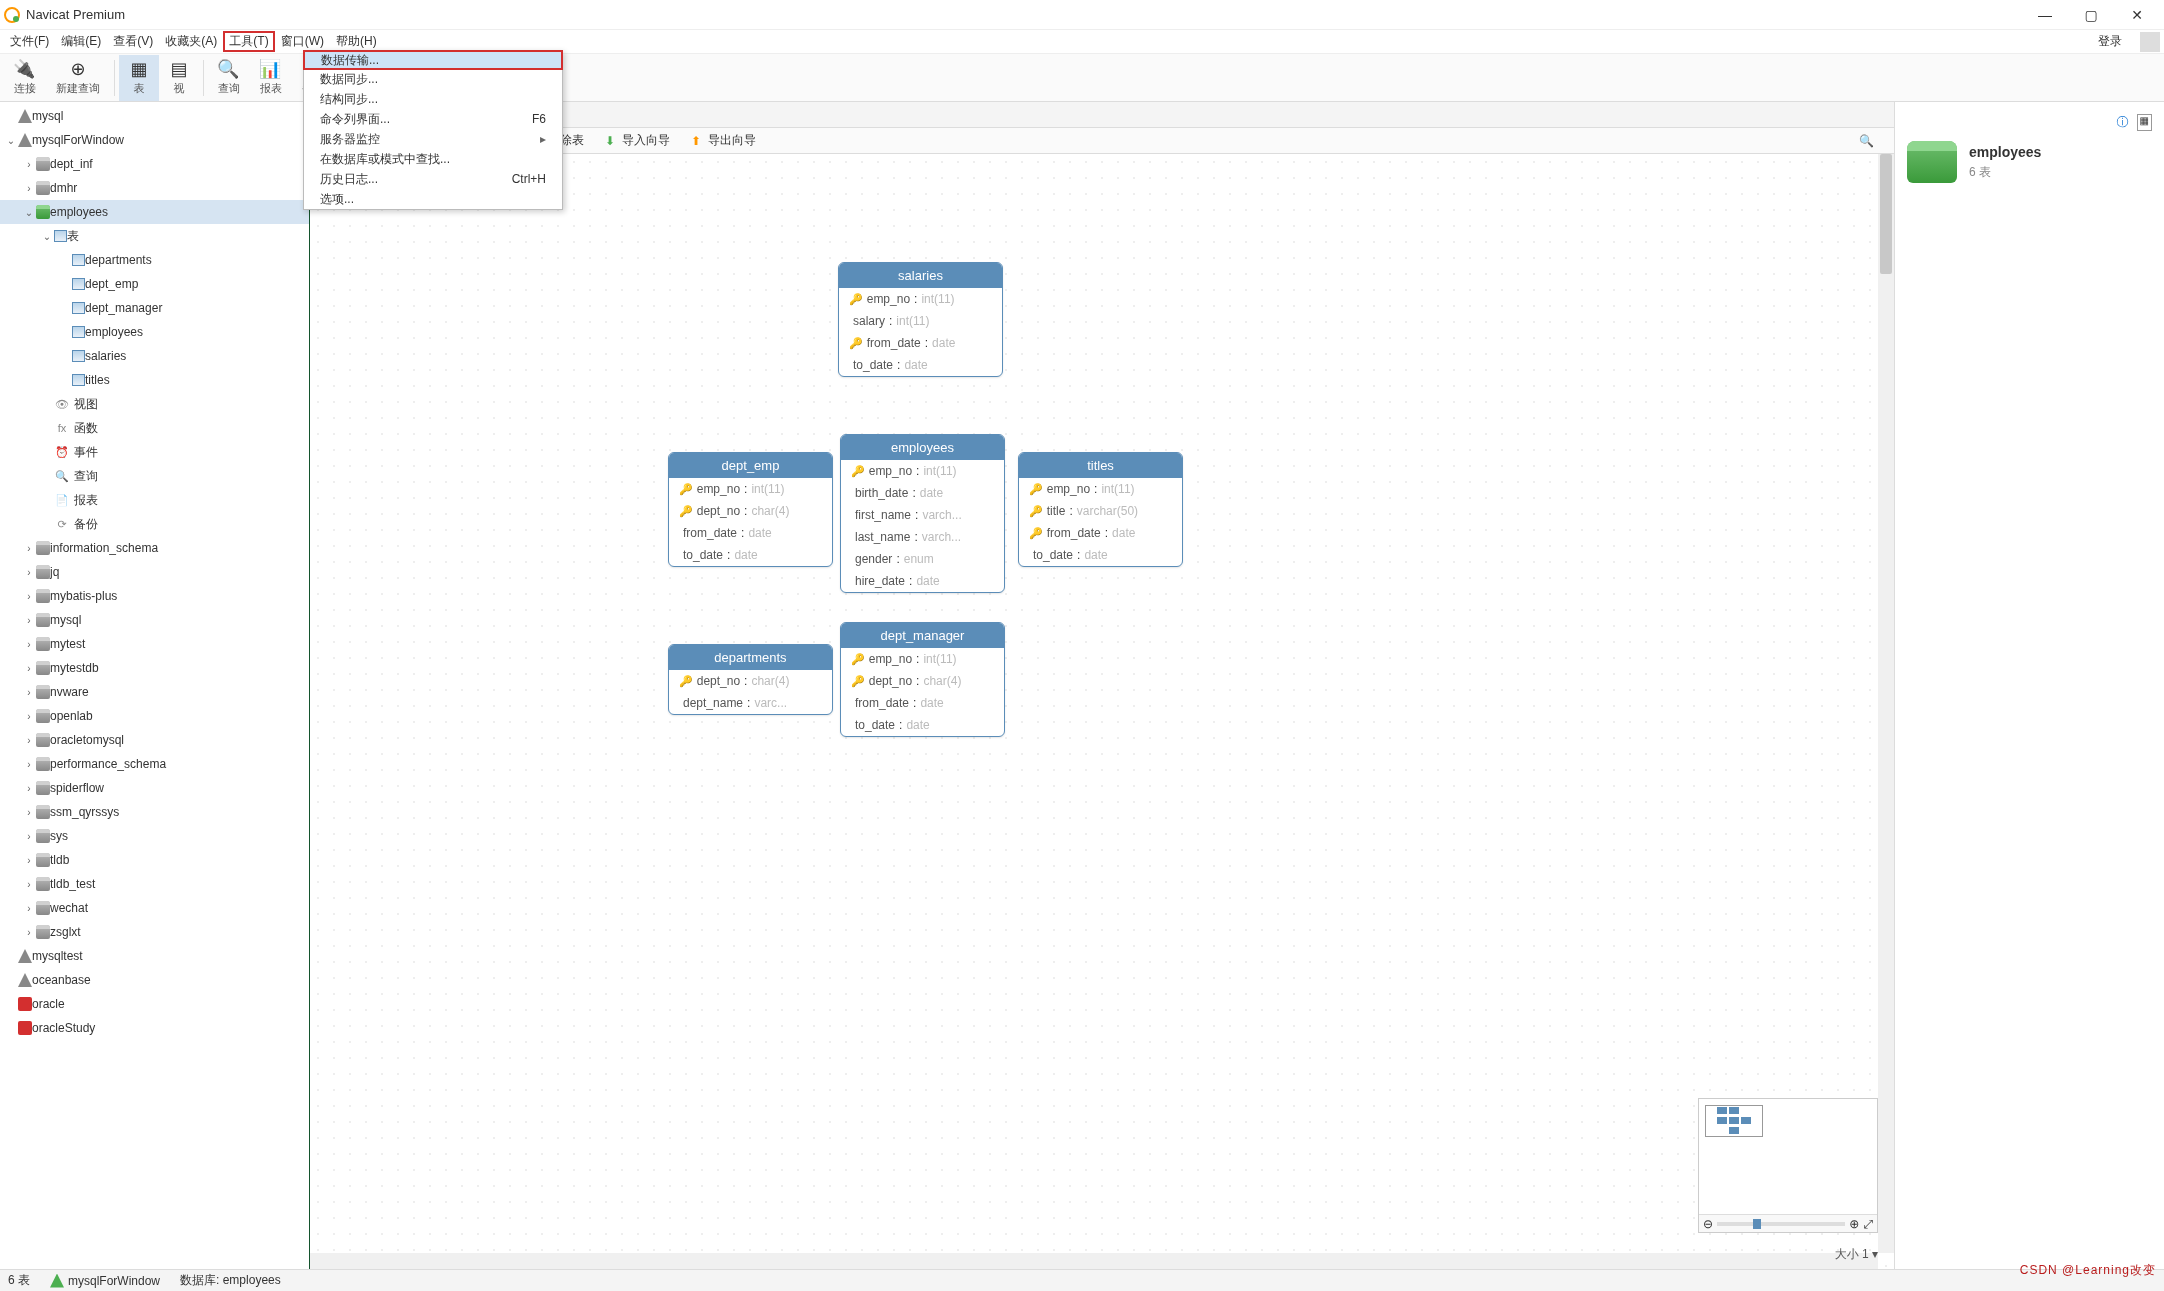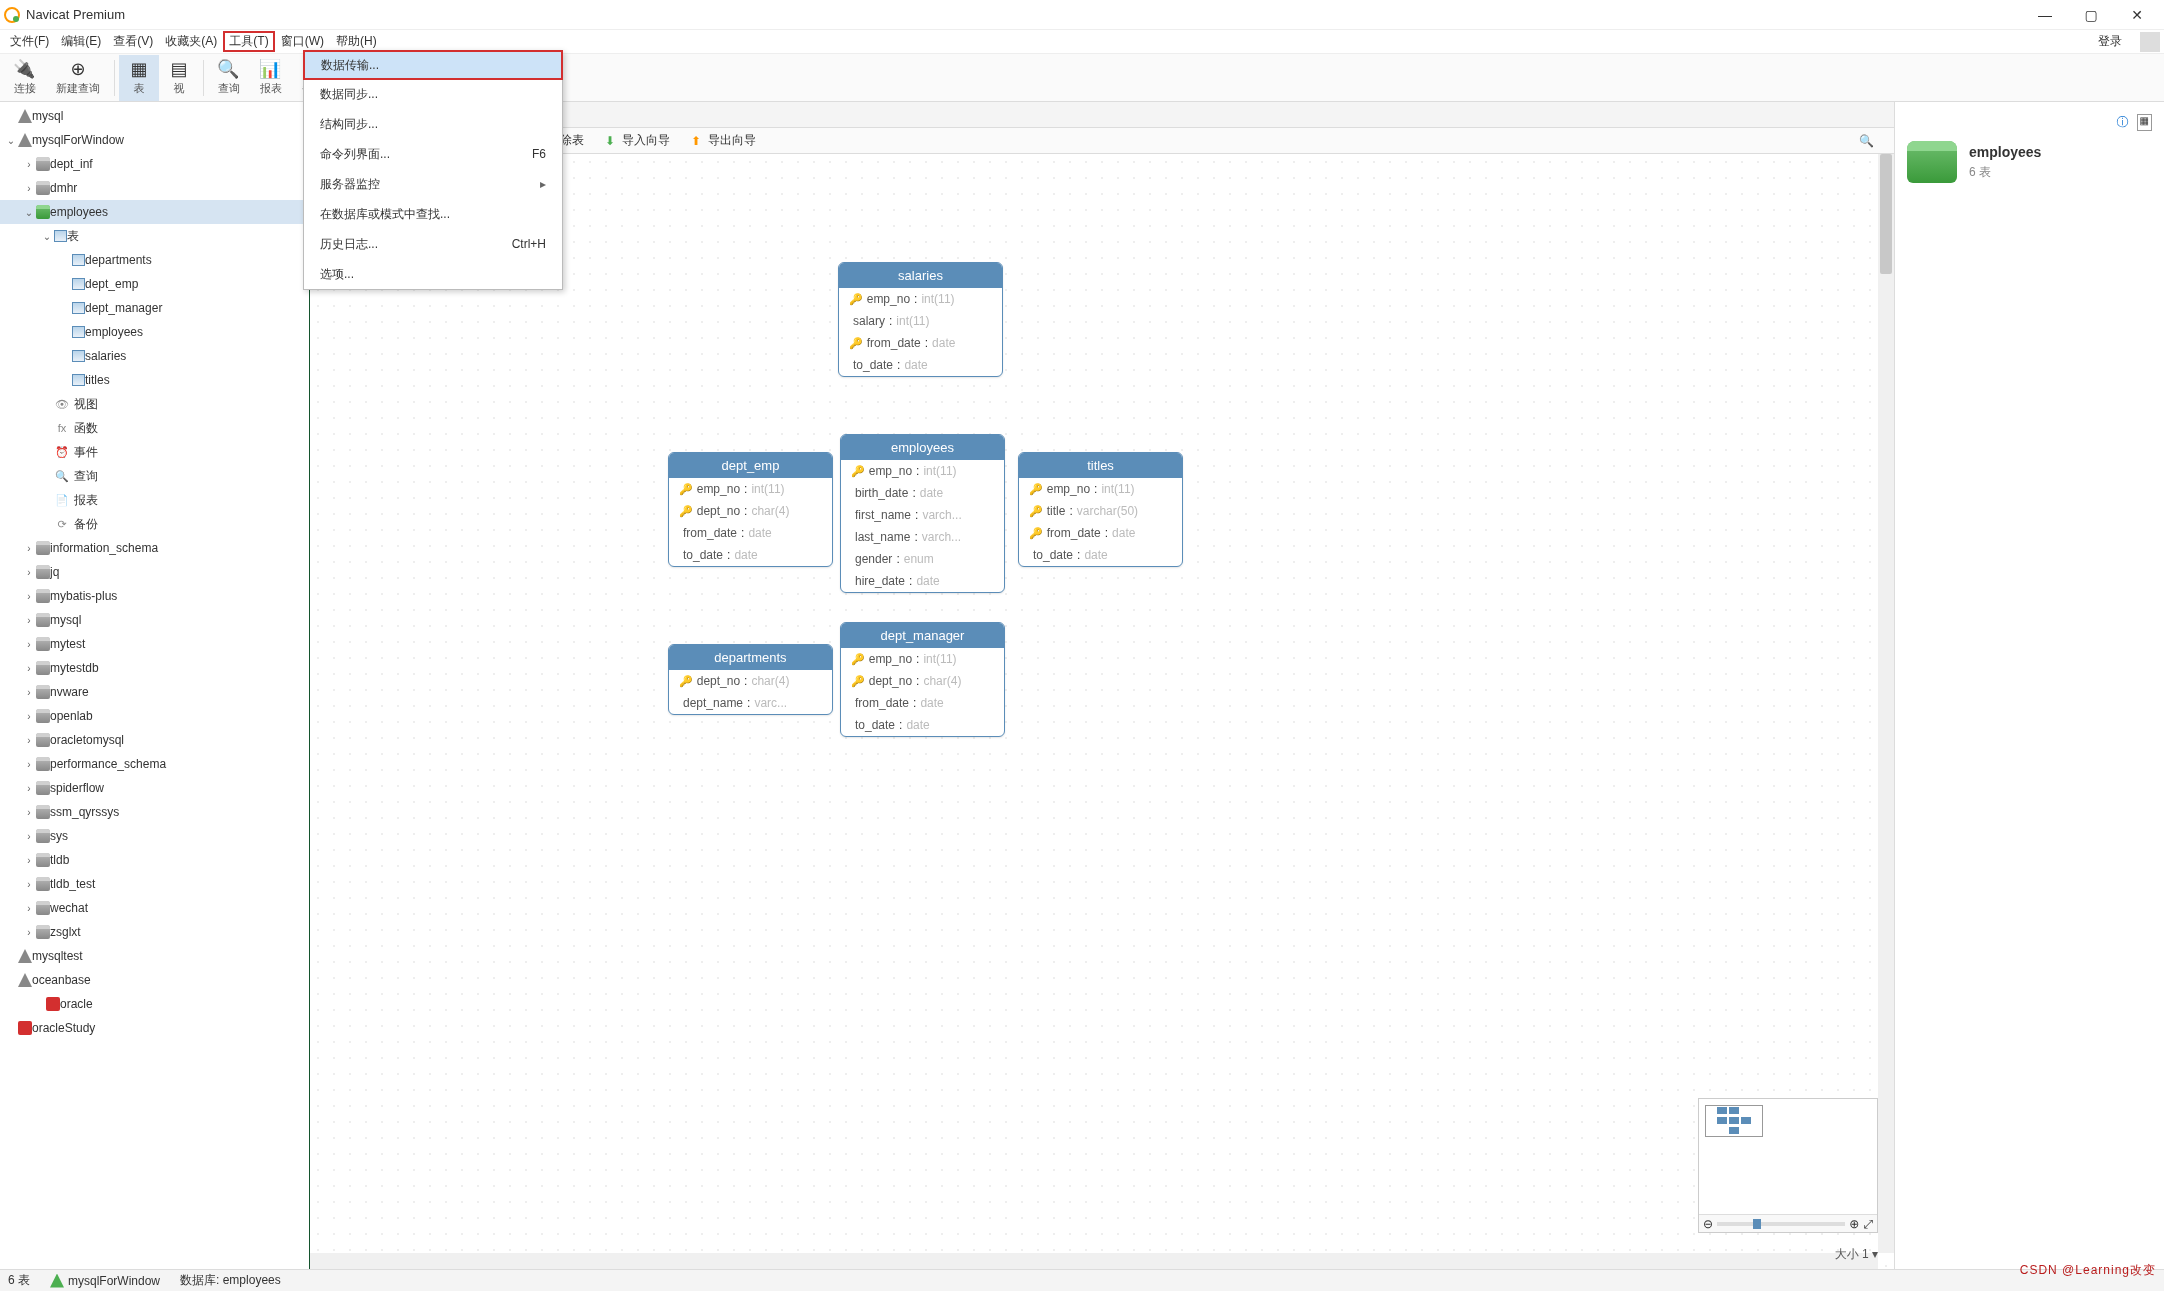--- a/index.html
+++ b/index.html
@@ -57,21 +57,21 @@
 .rpanel .sub{color:#888;margin-top:4px}
 .minimap{position:absolute;right:16px;bottom:36px;width:180px;height:135px;border:1px solid #ccc;background:#fff}
 .minimap .view{position:absolute;left:6px;top:6px;width:58px;height:32px;border:1px solid #999}
 .minimap .mm{position:absolute;background:#5b8db8}
 .mmslider{position:absolute;bottom:0;left:0;right:0;height:18px;border-top:1px solid #ddd;background:#f8f8f8;display:flex;align-items:center;padding:0 4px;gap:4px}
 .mmslider .track{flex:1;height:4px;background:#ddd;position:relative}
 .mmslider .thumb{position:absolute;left:28%;top:-3px;width:8px;height:10px;background:#5b8db8}
 .sizelabel{position:absolute;right:16px;bottom:6px;color:#555}
 .statusbar{height:22px;border-top:1px solid #dcdcdc;background:#f4f4f4;display:flex;align-items:center;padding:0 8px;gap:20px}
 .menu-popup{position:absolute;left:303px;top:50px;width:260px;background:#fff;border:1px solid #bbb;box-shadow:2px 2px 6px rgba(0,0,0,.2);z-index:100}
-.mp-item{height:30px;display:flex;align-items:center;padding:0 16px;justify-content:space-between}
+.mp-item{height:20px;display:flex;align-items:center;padding:0 16px;justify-content:space-between}
 .mp-item.hl{background:#cde3f8;border:2px solid #d32f2f;margin:-1px}
 .mp-item .arrow{color:#666}
 .scrollbar-v{position:absolute;right:0;top:0;bottom:16px;width:16px;background:#f0f0f0}
 .scrollbar-v .thumb{position:absolute;left:2px;right:2px;top:0;height:120px;background:#c8c8c8;border-radius:2px}
 .scrollbar-h{position:absolute;left:0;right:16px;bottom:0;height:16px;background:#f0f0f0}
 .watermark{position:absolute;right:8px;bottom:12px;color:#b91c1c;font-size:12px;letter-spacing:1px}
 </style>
 </head>
 <body>
 
@@ -321,21 +321,21 @@
       <div class="tnode" style="padding-left: 4px;">
         <span class="tw"></span>
         <span class="conn-ico"></span>
         <span>mysqltest</span>
       </div>
       <div class="tnode" style="padding-left: 4px;">
         <span class="tw"></span>
         <span class="conn-ico"></span>
         <span>oceanbase</span>
       </div>
-      <div class="tnode" style=" margin-left: 28px;">
+      <div class="tnode" style="">
         <span class="tw"></span>
         <span style="width:14px;height:14px;background:#d32f2f;border-radius:2px;display:inline-block"></span>
         <span>oracle</span>
       </div>
       <div class="tnode" style="padding-left: 4px;">
         <span class="tw"></span>
         <span style="width:14px;height:14px;background:#d32f2f;border-radius:2px;display:inline-block"></span>
         <span>oracleStudy</span>
       </div>
     </div>

